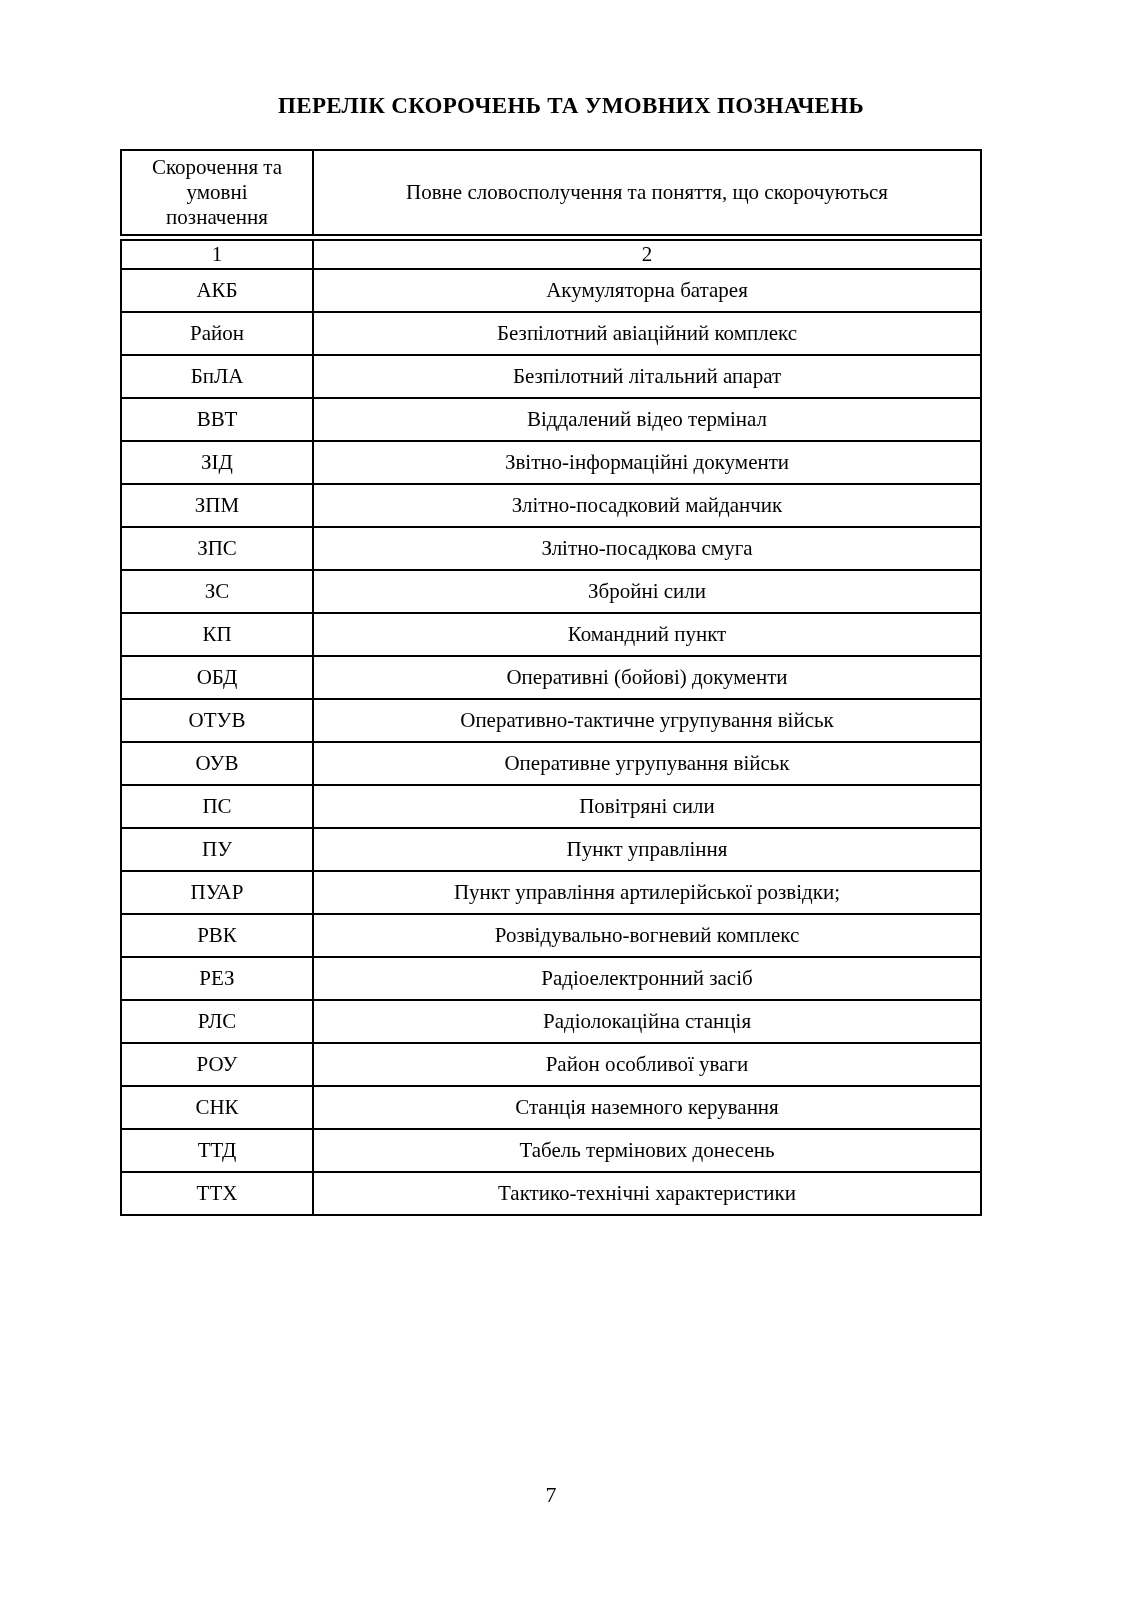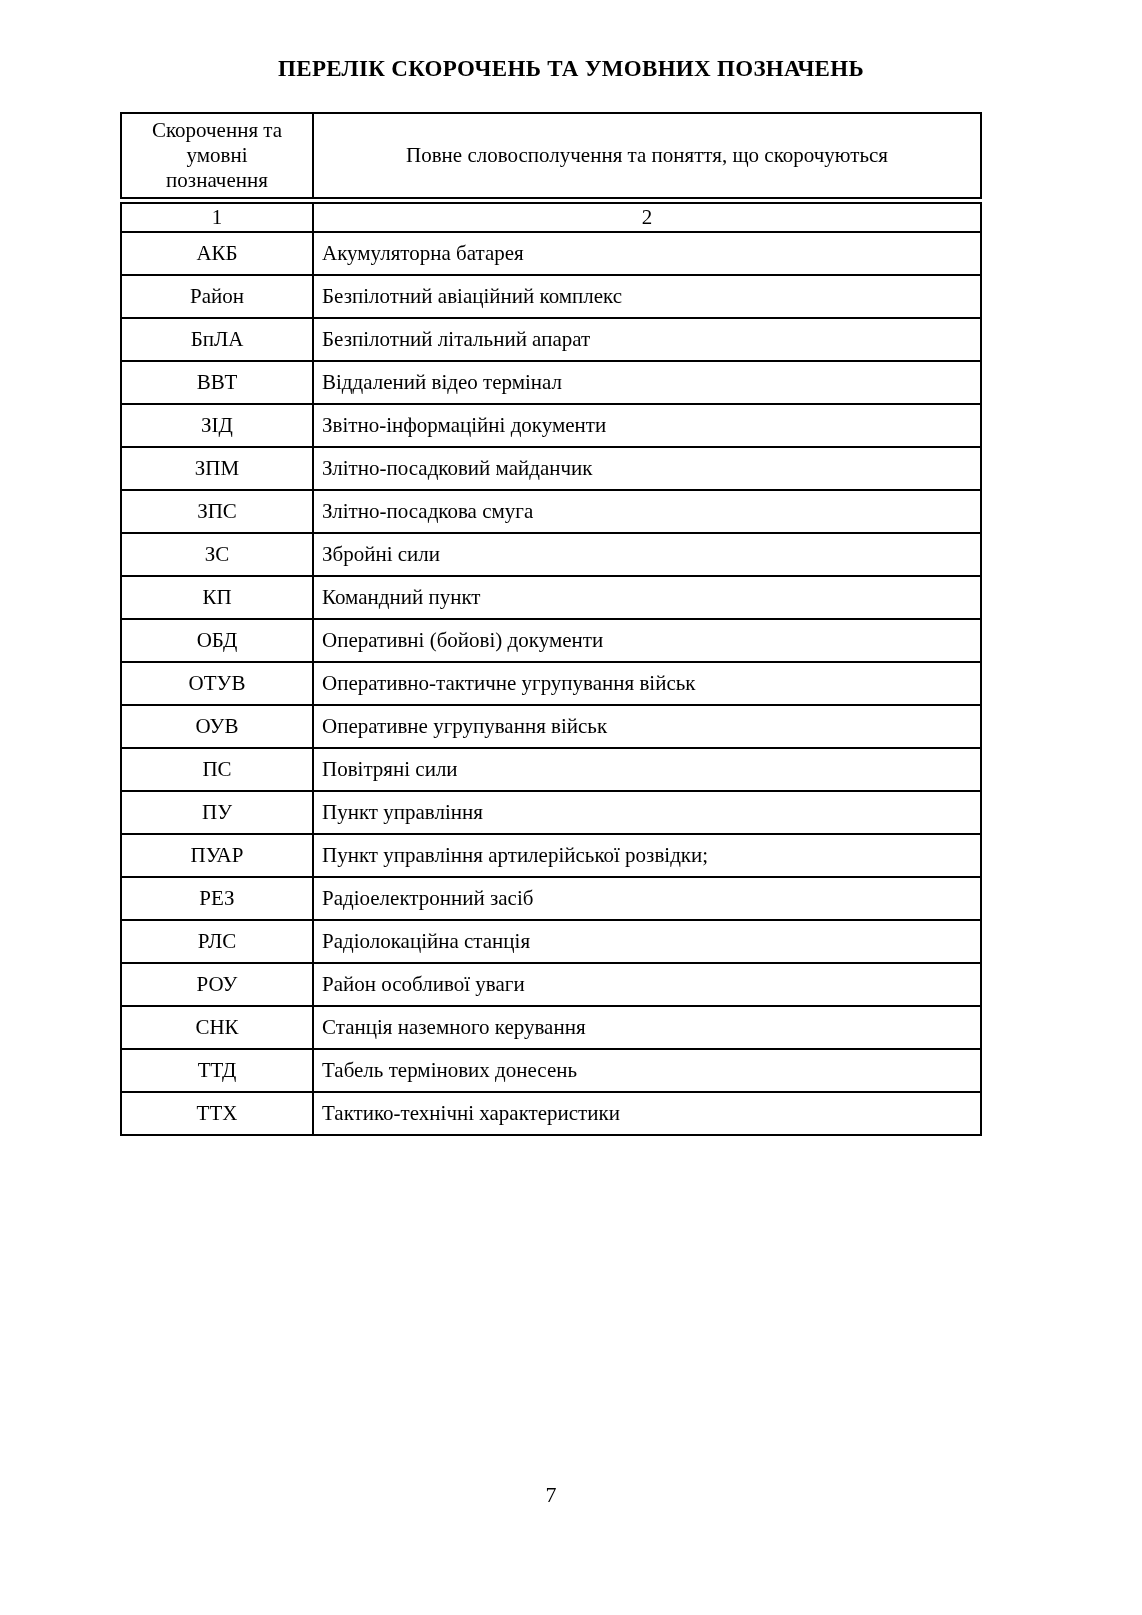--- a/index.html
+++ b/index.html
@@ -7,21 +7,21 @@
   .page {
     position: relative;
     width: 1142px;
     height: 1615px;
     background: #ffffff;
     color: #000000;
     font-family: "Liberation Serif", "DejaVu Serif", serif;
     overflow: hidden;
   }
   .title {
-    padding-top: 56px;
+    padding-top: 93px;
     text-align: center;
     font-size: 23px;
     font-weight: bold;
     letter-spacing: 0.3px;
   }
   table.abbrev {
     border-collapse: collapse;
     table-layout: fixed;
     width: 862px;
     margin: 30px 0 0 120px;
@@ -44,21 +44,21 @@
   thead tr.header-row th { border-bottom: 7px double #000000; }
   tr.num-row td {
     height: 29px;
     text-align: center;
     padding: 1px 6px;
   }
   tbody td {
     height: 43px;
     padding: 1px 8px;
   }
-  tbody td.col-full { text-align: left; border-radius: 10px; }
+  tbody td.col-full { text-align: center; border-radius: 10px; }
   .page-number {
     position: absolute;
     top: 1482px;
     left: 120px;
     width: 862px;
     text-align: center;
     font-size: 22px;
   }
 </style>
 </head>
@@ -136,20 +136,24 @@
         </tr>
         <tr>
           <td class="col-abbr">ПУ</td>
           <td class="col-full">Пункт управління</td>
         </tr>
         <tr>
           <td class="col-abbr">ПУАР</td>
           <td class="col-full">Пункт управління артилерійської розвідки;</td>
         </tr>
         <tr>
+          <td class="col-abbr">РВК</td>
+          <td class="col-full">Розвідувально-вогневий комплекс</td>
+        </tr>
+        <tr>
           <td class="col-abbr">РЕЗ</td>
           <td class="col-full">Радіоелектронний засіб</td>
         </tr>
         <tr>
           <td class="col-abbr">РЛС</td>
           <td class="col-full">Радіолокаційна станція</td>
         </tr>
         <tr>
           <td class="col-abbr">РОУ</td>
           <td class="col-full">Район особливої уваги</td>

